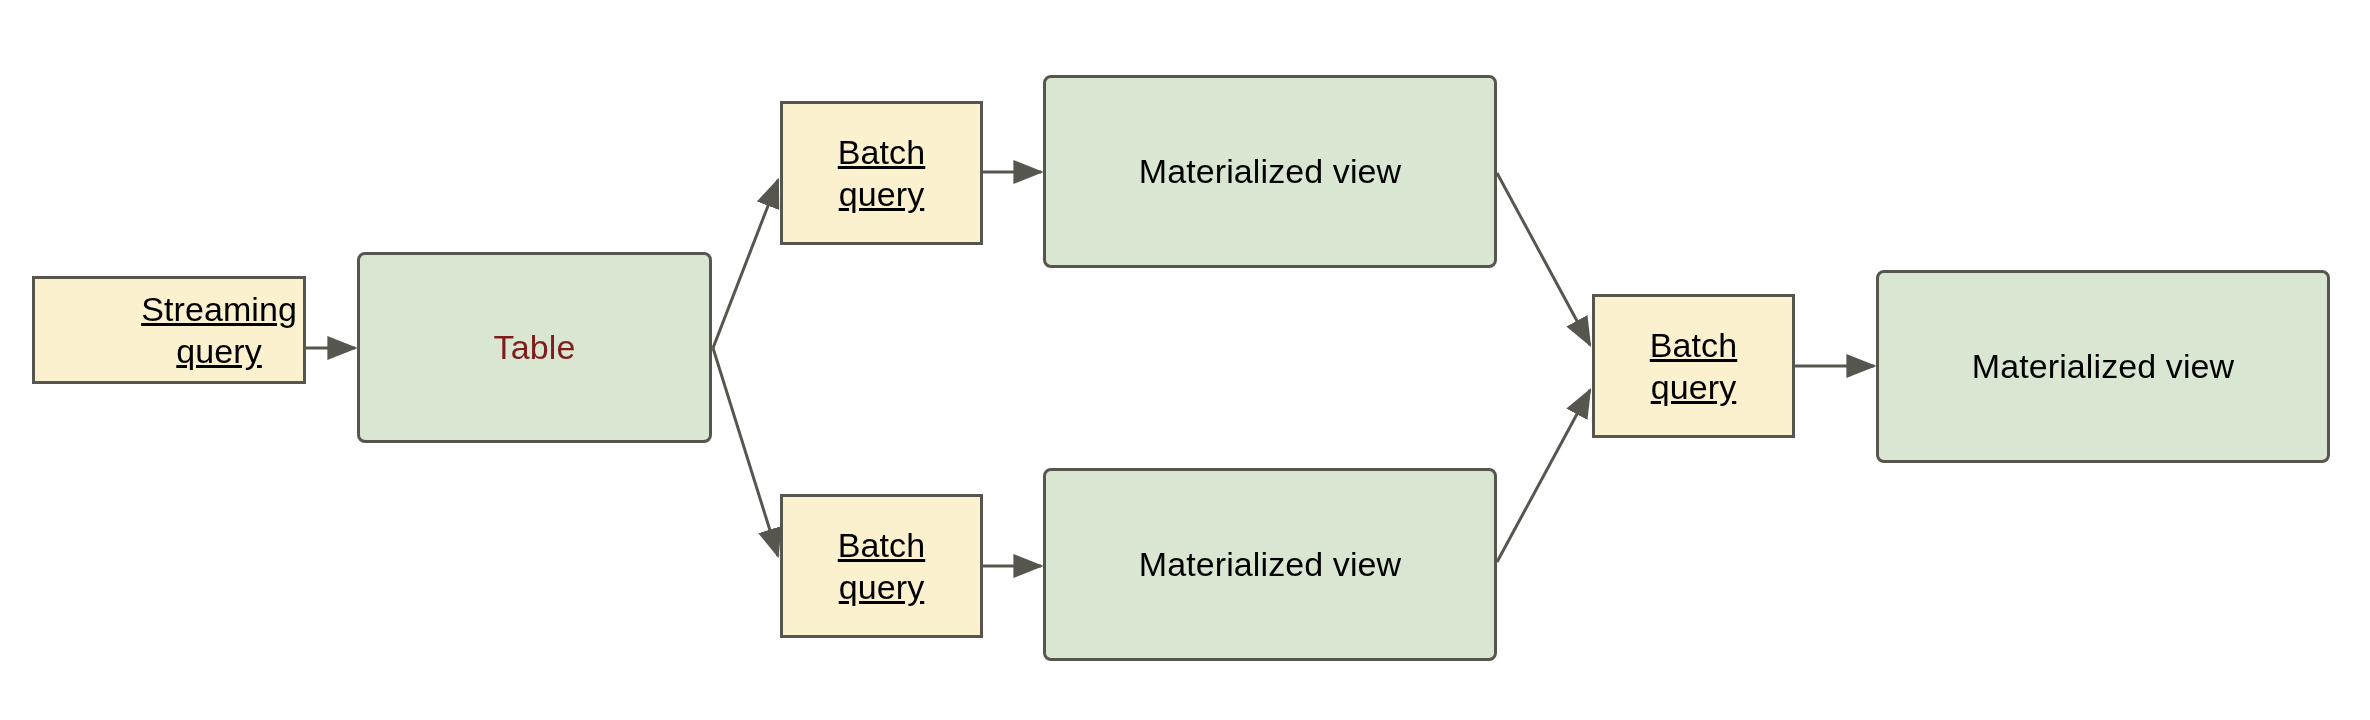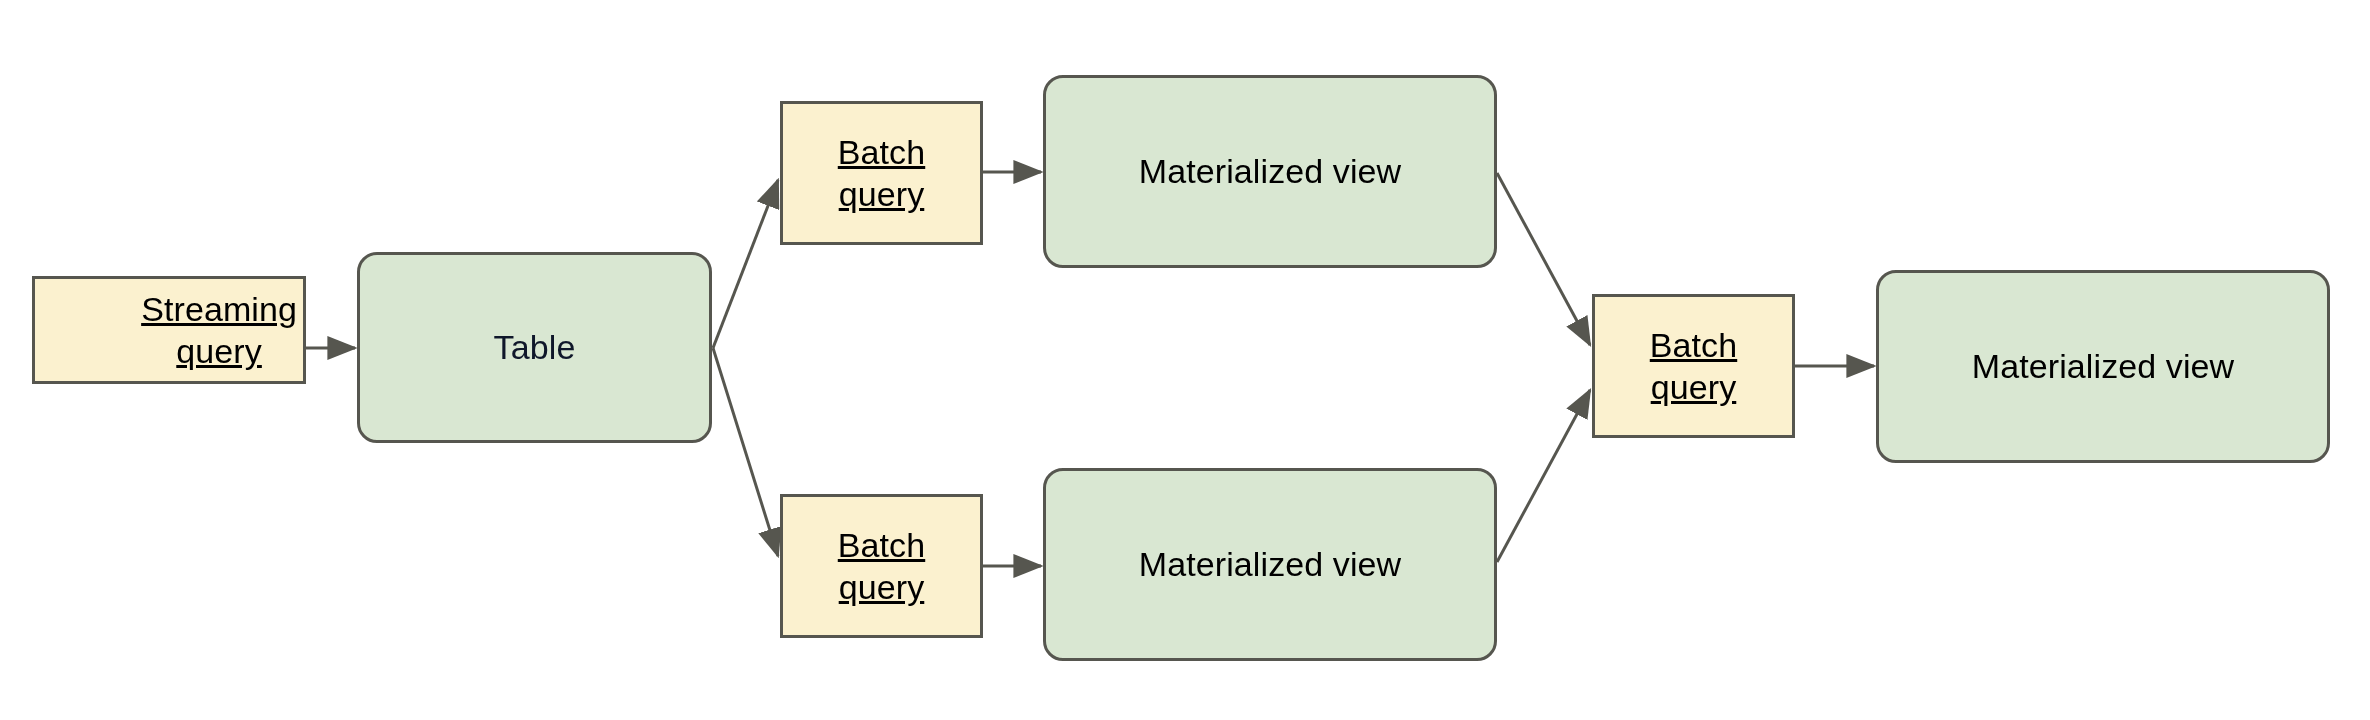--- a/index.html
+++ b/index.html
@@ -44,21 +44,21 @@
     white-space: pre-line;
     z-index: 2;
   }
   .node.query {
     background: #fbf1cf;
     border-radius: 0;
     text-decoration: underline;
   }
   .node.store {
     background: #d9e7d2;
-    border-radius: 20px;
+    border-radius: 8px;
   }
   .node-label {
     display: block;
     padding: 0 6px;
   }
 </style>
 </head>
 <body>
 
 <div id="diagram">
@@ -77,21 +77,21 @@
         <line x1="983" y1="566" x2="1041" y2="566" stroke="#56564f" stroke-width="3" marker-end="url(#arrowhead)"></line>
         <line x1="1497" y1="173" x2="1590" y2="345" stroke="#56564f" stroke-width="3" marker-end="url(#arrowhead)"></line>
         <line x1="1497" y1="562" x2="1590" y2="390" stroke="#56564f" stroke-width="3" marker-end="url(#arrowhead)"></line>
         <line x1="1795" y1="366" x2="1874" y2="366" stroke="#56564f" stroke-width="3" marker-end="url(#arrowhead)"></line>
       </g>
   </svg>
 
   <div id="nodes-layer">
       <div class="node query" style="left: 32px; top: 276px; width: 274px; height: 108px; background: rgb(251, 241, 207); border-color: rgb(86, 86, 79); color: rgb(0, 0, 0); justify-content: flex-end;"><span class="node-label">Streaming
 query</span></div>
-      <div class="node store" style="left: 357px; top: 252px; width: 355px; height: 191px; background: rgb(217, 231, 210); border-color: rgb(86, 86, 79); color: #0f172a;"><span class="node-label">Table</span></div>
+      <div class="node store" style="left: 357px; top: 252px; width: 355px; height: 191px; background: rgb(217, 231, 210); border-color: rgb(86, 86, 79); color: #7f1d1d;"><span class="node-label">Table</span></div>
       <div class="node query" style="left: 780px; top: 101px; width: 203px; height: 144px; background: rgb(251, 241, 207); border-color: rgb(86, 86, 79); color: rgb(0, 0, 0);"><span class="node-label">Batch
 query</span></div>
       <div class="node store" style="left: 1043px; top: 75px; width: 454px; height: 193px; background: rgb(217, 231, 210); border-color: rgb(86, 86, 79); color: rgb(0, 0, 0);"><span class="node-label">Materialized view</span></div>
       <div class="node query" style="left: 780px; top: 494px; width: 203px; height: 144px; background: rgb(251, 241, 207); border-color: rgb(86, 86, 79); color: rgb(0, 0, 0);"><span class="node-label">Batch
 query</span></div>
       <div class="node store" style="left: 1043px; top: 468px; width: 454px; height: 193px; background: rgb(217, 231, 210); border-color: rgb(86, 86, 79); color: rgb(0, 0, 0);"><span class="node-label">Materialized view</span></div>
       <div class="node query" style="left: 1592px; top: 294px; width: 203px; height: 144px; background: rgb(251, 241, 207); border-color: rgb(86, 86, 79); color: rgb(0, 0, 0);"><span class="node-label">Batch
 query</span></div>
       <div class="node store" style="left: 1876px; top: 270px; width: 454px; height: 193px; background: rgb(217, 231, 210); border-color: rgb(86, 86, 79); color: rgb(0, 0, 0);"><span class="node-label">Materialized view</span></div>
     </div>

